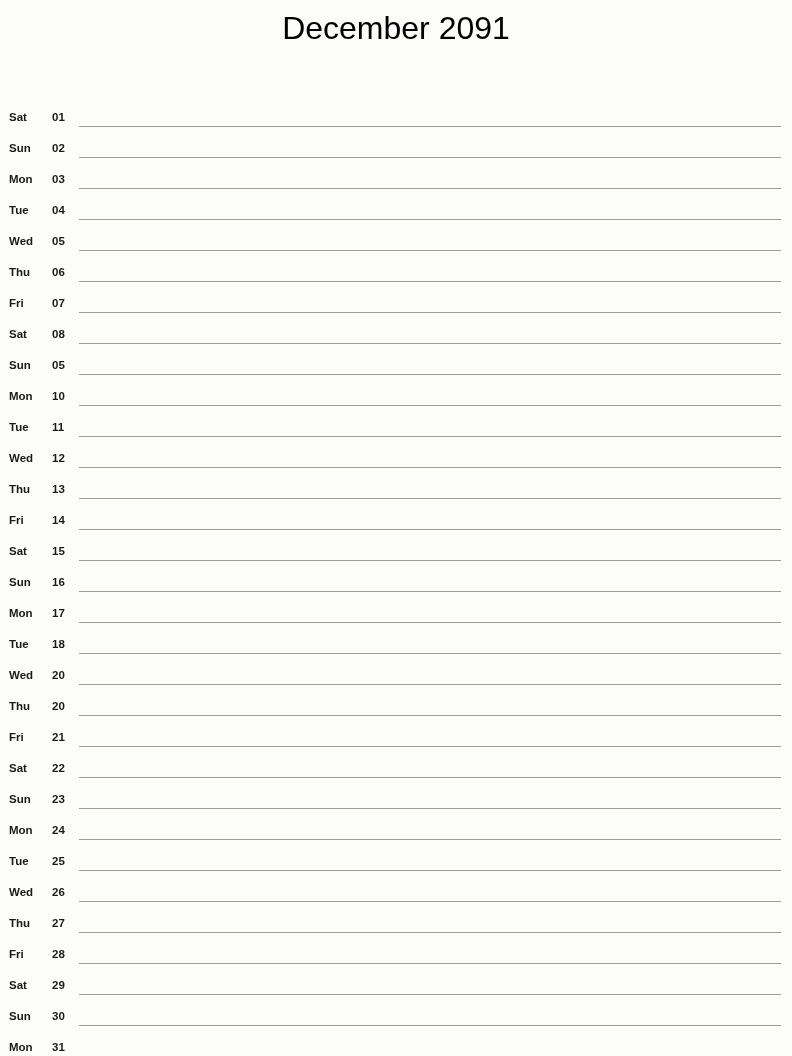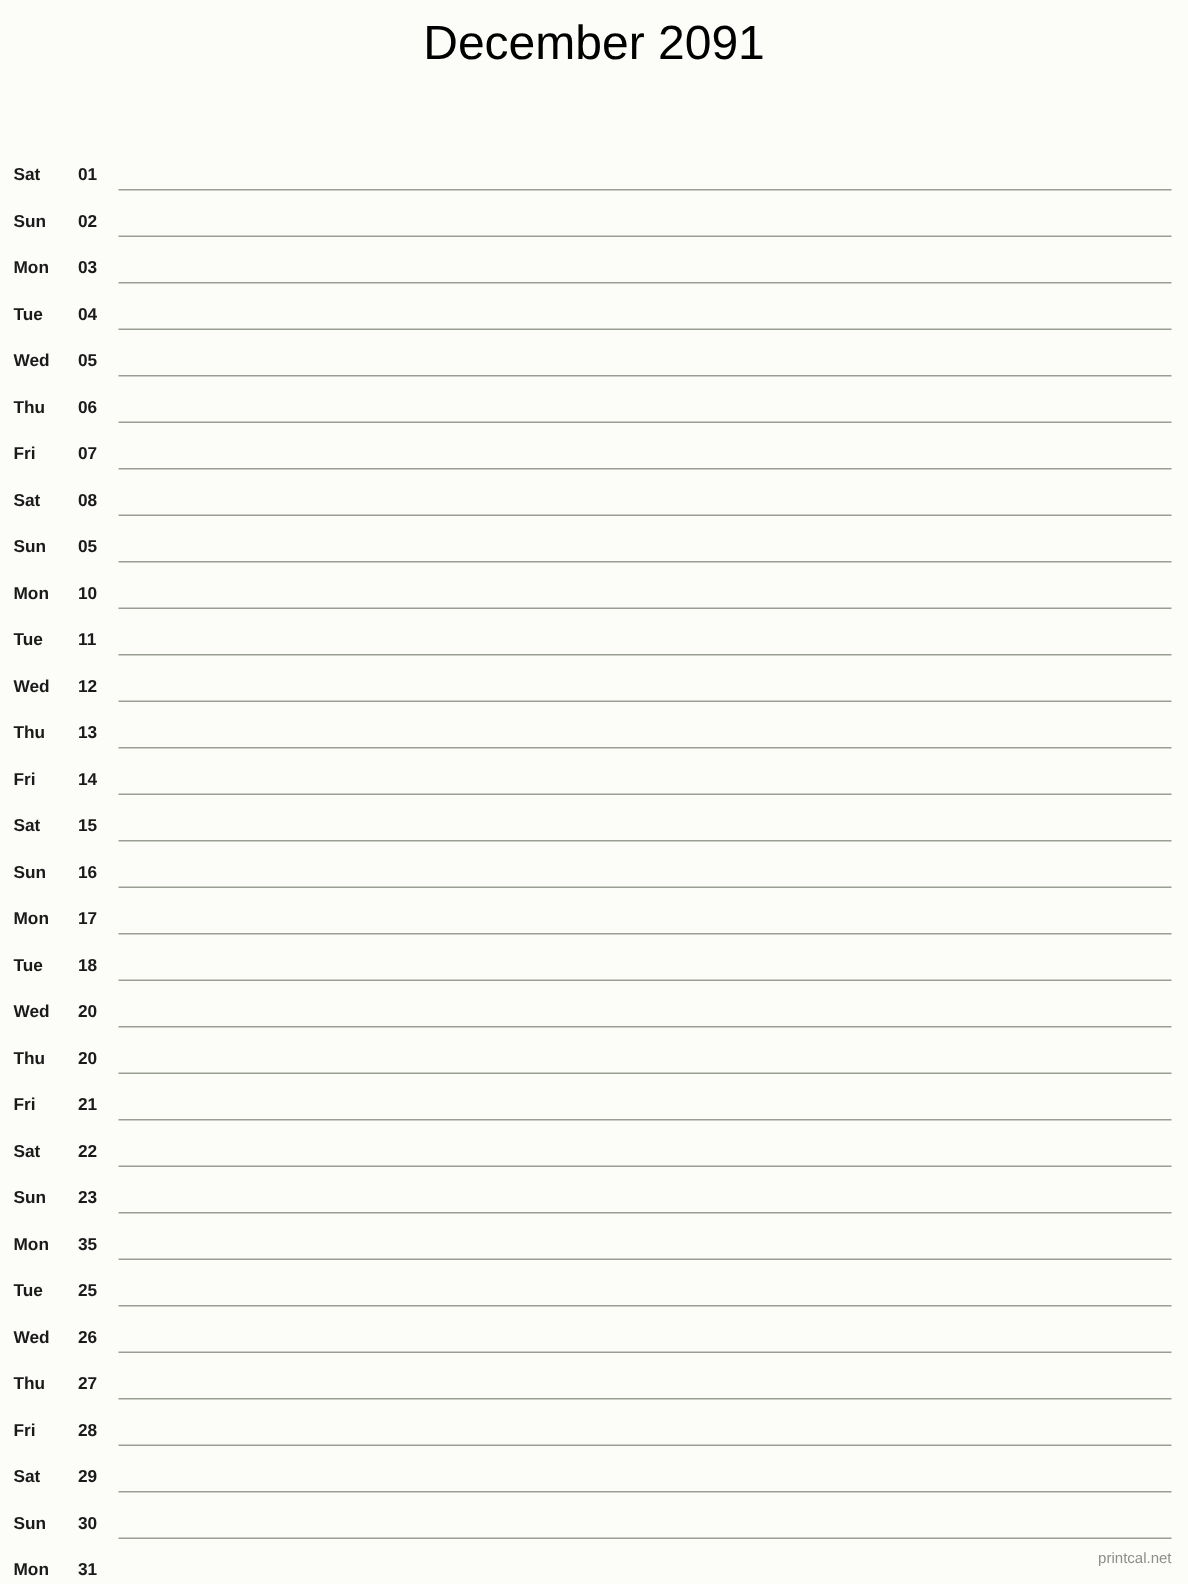--- a/index.html
+++ b/index.html
@@ -203,21 +203,21 @@
         <span class="day-number">22</span>
         <div class="write-line"></div>
       </div>
       <div class="day-row">
         <span class="day-label">Sun</span>
         <span class="day-number">23</span>
         <div class="write-line"></div>
       </div>
       <div class="day-row">
         <span class="day-label">Mon</span>
-        <span class="day-number">35</span>
+        <span class="day-number">24</span>
         <div class="write-line"></div>
       </div>
       <div class="day-row">
         <span class="day-label">Tue</span>
         <span class="day-number">25</span>
         <div class="write-line"></div>
       </div>
       <div class="day-row">
         <span class="day-label">Wed</span>
         <span class="day-number">26</span>
@@ -243,15 +243,14 @@
         <span class="day-number">30</span>
         <div class="write-line"></div>
       </div>
       <div class="day-row">
         <span class="day-label">Mon</span>
         <span class="day-number">31</span>
         <div class="write-line"></div>
       </div>
     </div>
 
-  <div class="footer">printcal.net</div>
 
 </div>
 
 </body></html>

